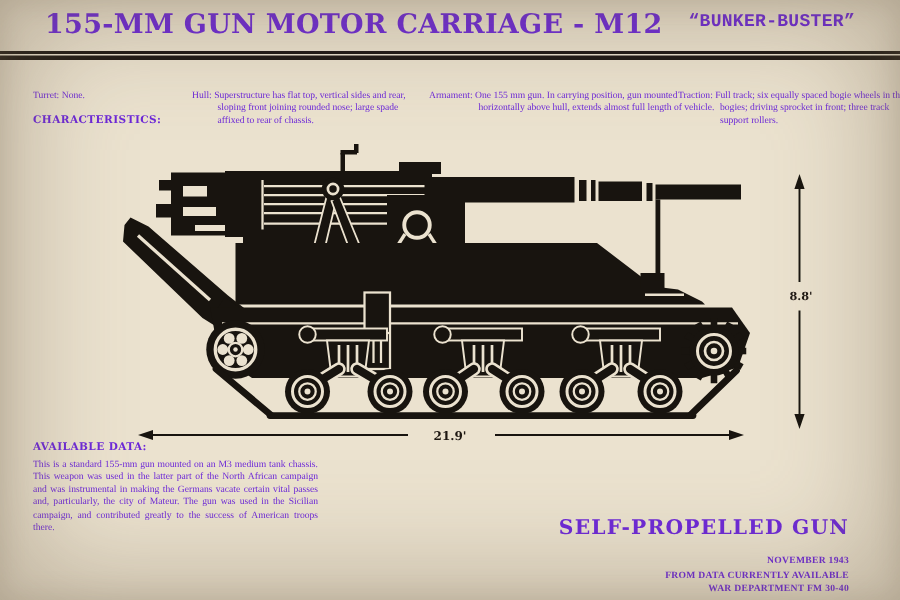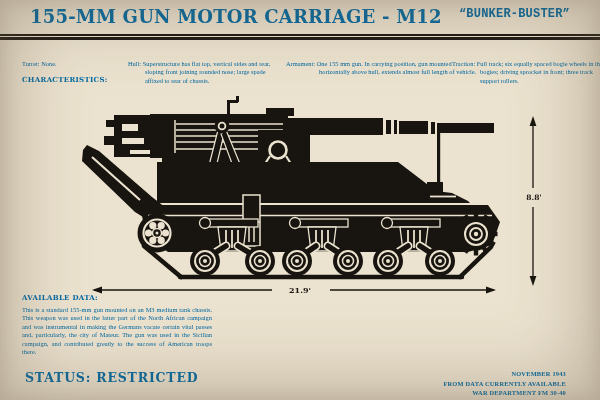--- a/index.html
+++ b/index.html
@@ -1,19 +1,19 @@
 <!DOCTYPE html>
 <html><head>
 <meta charset="utf-8">
 <style>
   html,body{margin:0;padding:0;background:#ebe2cf;}
   #poster{
     position:relative;width:600px;height:400px;overflow:hidden;
     background:#ebe2cf;
-    color:#0369a1;
+    color:#6d28d9;
     font-family:"Liberation Serif", serif;
   }
   .abs{position:absolute;}
   .title-left{
     left:30px;top:6px;font-family:"DejaVu Serif",serif;
     font-weight:bold;font-size:18px;letter-spacing:.2px;white-space:nowrap;
   }
   .title-right{
     right:30px;top:7px;font-family:Liberation Mono, monospace;
     font-weight:bold;font-size:12px;letter-spacing:.2px;white-space:nowrap;
@@ -298,22 +298,22 @@
           <path d="M533,286 l-3.4,-10 l6.8,0 Z"></path>
           <text x="534" y="200" font-size="7.5" text-anchor="middle">8.8'</text>
         </g>
       </g>
     </svg>
   </div>
 
   <div class="abs section-heading interest-heading">AVAILABLE DATA:</div>
   <div class="abs interest-text">This is a standard 155-mm gun mounted on an M3 medium tank chassis. This weapon was used in the latter part of the North African campaign and was instrumental in making the Germans vacate certain vital passes and, particularly, the city of Mateur. The gun was used in the Sicilian campaign, and contributed greatly to the success of American troops there.</div>
 
-  <div class="abs status">STATUS: RESTRICTED</div>
-
+
+  <div class="abs type-label">SELF-PROPELLED GUN</div>
   <div class="abs footer-lines">
     <div>NOVEMBER 1943</div>
     <div>FROM DATA CURRENTLY AVAILABLE</div>
     <div>WAR DEPARTMENT FM 30-40</div>
   </div>
 
   <div class="abs vignette"></div>
 </div>
 
 </body></html>

